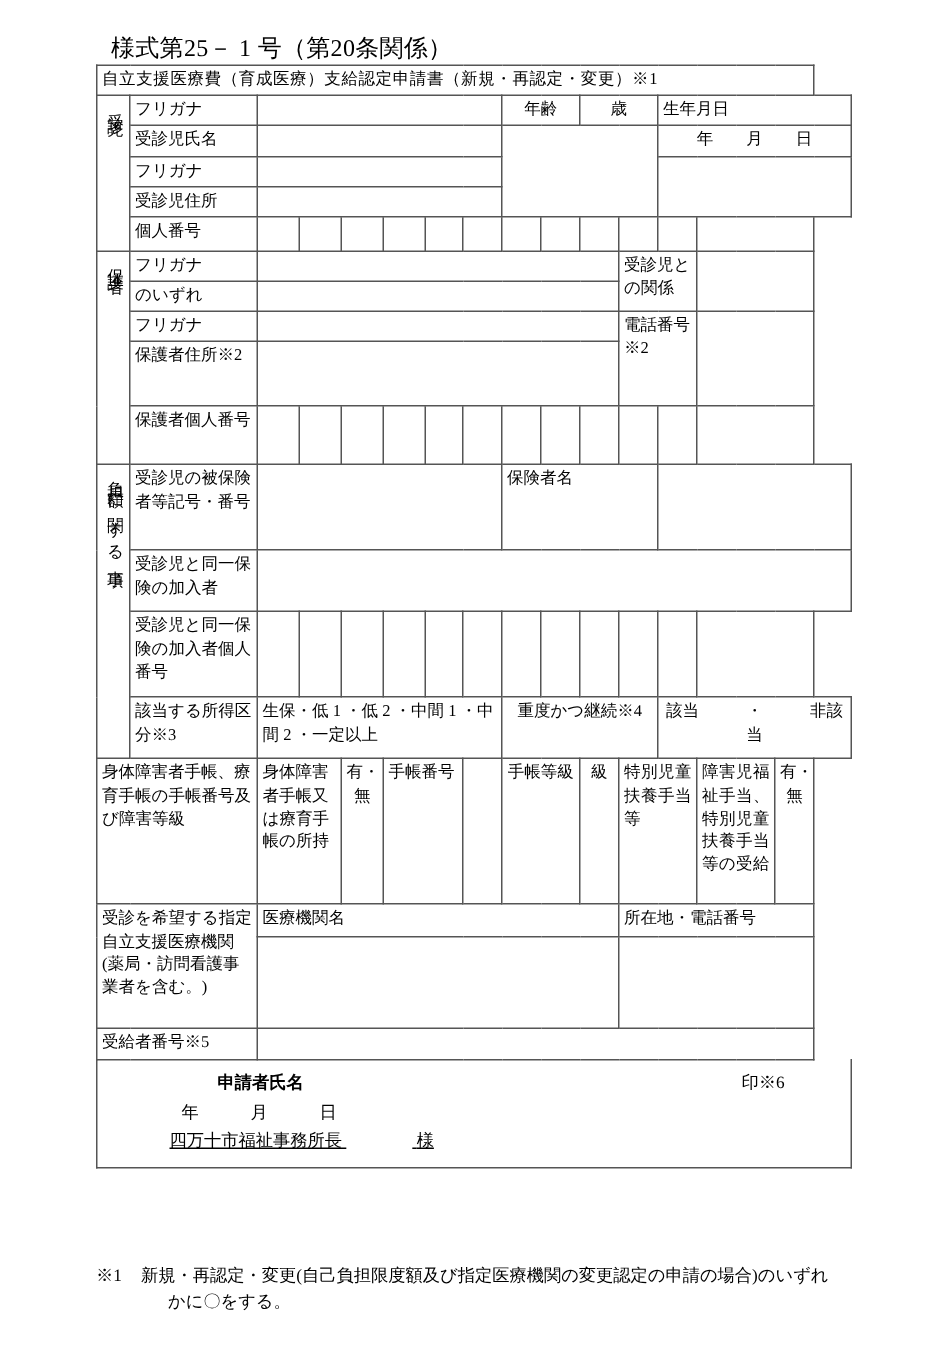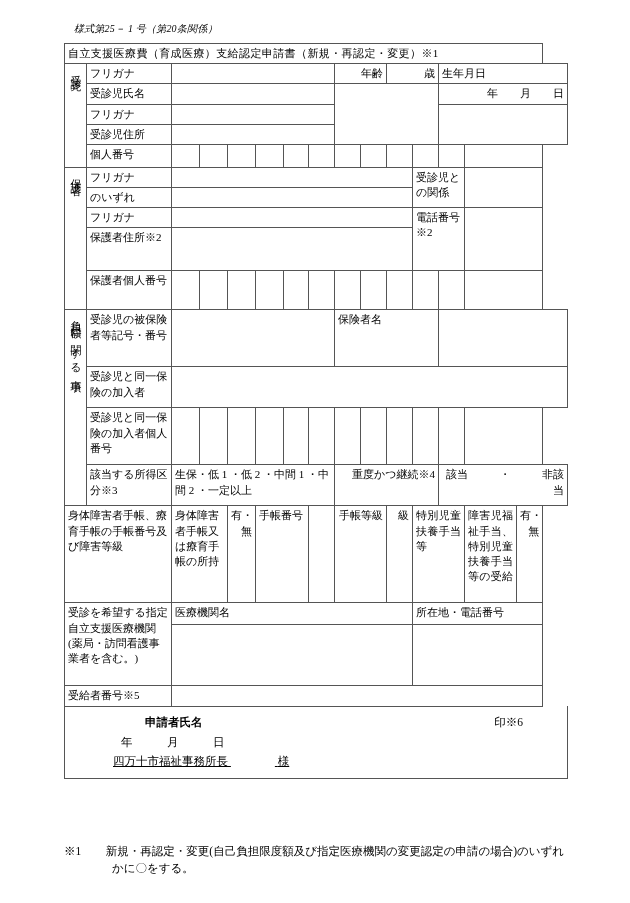--- a/index.html
+++ b/index.html
@@ -18,24 +18,23 @@
   .page {
     position: absolute;
     left: 0; top: 0;
     width: 630px;
     height: 903px;
   }
   .form-number {
     position: absolute;
     left: 74px;
     top: 22px;
-    font-size: 10px;
+    font-size: 16px;
     letter-spacing: 0.2px;
     white-space: nowrap;
-    font-style: italic;
   }
   table.main {
     position: absolute;
     left: 64px;
     top: 43px;
     width: 504px;
     border-collapse: collapse;
     table-layout: fixed;
   }
   table.main td {
@@ -48,21 +47,21 @@
   }
   td.vlabel {
     writing-mode: vertical-rl;
     text-orientation: upright;
     text-align: left;
     padding: 3px 2px;
     letter-spacing: 3px;
     font-size: 11px;
     white-space: nowrap;
   }
-  td.ctr { text-align: right; }
+  td.ctr { text-align: center; }
   td.num { padding: 0; height: 18px; }
   .title-cell {
     font-size: 12.5px;
     padding: 4px 6px 5px 6px;
     letter-spacing: 0.4px;
     white-space: nowrap;
   }
   .spread {
     display: block;
     text-align: justify;
@@ -98,21 +97,21 @@
   .gap-l { display: inline-block; width: 44px; }
   .note {
     position: absolute;
     left: 64px;
     width: 512px;
     font-size: 11.5px;
     line-height: 1.6;
   }
   .note-row { display: flex; }
   .note-mark { width: 30px; flex: none; }
-  .note-body { flex: 1; text-align: center; }
+  .note-body { flex: 1; }
   .note-cont { padding-left: 48px; font-family: Liberation Mono, monospace; }
 </style>
 </head>
 <body>
 
 <div class="page">
 
   <div class="form-number">様式第25－ 1 号（第20条関係）</div>
 
   <table class="main">

